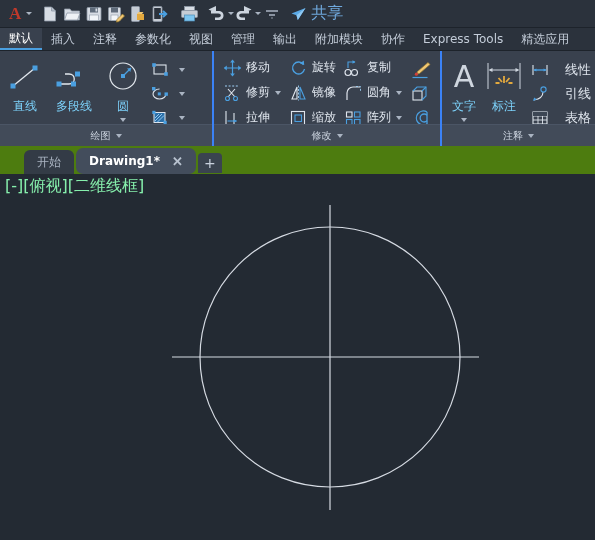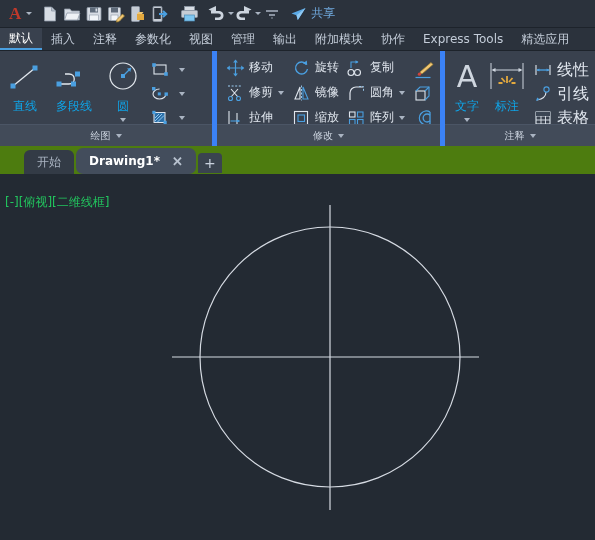--- a/index.html
+++ b/index.html
@@ -35,21 +35,21 @@
   .caret {
     width: 0; height: 0;
     border-left: 3.5px solid transparent;
     border-right: 3.5px solid transparent;
     border-top: 4px solid #aab4c2;
     margin-left: 2px;
   }
   .caret.sm {
     border-left-width: 3px; border-right-width: 3px; border-top-width: 3.5px;
   }
-  .share-lbl { color: #6fa8dc; font-size: 12px; margin-left: 4px; }
+  .share-lbl { color: #6fa8dc; font-size: 16px; margin-left: 4px; }
 
   
   .tabbar {
     height: 23px; width: 100%;
     background: #2b323c;
     display: flex; align-items: stretch;
     border-bottom: 1px solid #1d232b;
     font-size: 12px;
   }
   .rtab {
@@ -71,31 +71,31 @@
     background: #39414e;
     display: flex; align-items: stretch;
     position: relative;
   }
   .panel {
     display: flex; align-items: flex-start;
     height: 95px;
     position: relative;
     padding-top: 4px;
   }
-  .panel + .panel { border-left: 5px solid #3b82f6; }
+  .panel + .panel { border-left: 2px solid #3b82f6; }
 
   .big-btn {
     width: 46px;
     display: flex; flex-direction: column; align-items: center;
     padding-top: 2px;
     cursor: default;
   }
   .big-btn .glyph { height: 40px; display: flex; align-items: center; justify-content: center; }
   .big-btn .lbl {
-    color: #0ea5e9; font-size: 12px; margin-top: 1px; white-space: nowrap;
+    color: #7dd3fc; font-size: 12px; margin-top: 1px; white-space: nowrap;
   }
   .big-btn .lbl-caret {
     width: 0; height: 0; margin-top: 3px;
     border-left: 3.5px solid transparent;
     border-right: 3.5px solid transparent;
     border-top: 4px solid #aab4c2;
   }
 
   .small-col {
     display: flex; flex-direction: column;
@@ -104,21 +104,21 @@
   .small-btn {
     height: 24px;
     display: flex; align-items: center;
     padding: 0 3px;
     cursor: default;
   }
   .small-btn .sglyph {
     width: 22px; height: 20px;
     display: flex; align-items: center; justify-content: center;
   }
-  .small-btn .slbl { color: #dfe5ed; font-size: 16px; margin-left: 3px; white-space: nowrap; }
+  .small-btn .slbl { color: #dfe5ed; font-size: 13px; margin-left: 14px; white-space: nowrap; }
 
   .grid3 { display: grid; grid-template-columns: auto auto auto; }
   .mod-cell {
     display: flex; align-items: center;
     height: 25px;
     padding: 0 3px;
     cursor: default;
   }
   .mod-cell .mglyph {
     width: 22px; height: 20px;
@@ -187,22 +187,22 @@
 
   
   .canvas {
     position: absolute;
     left: 0; right: 0;
     top: 174px; bottom: 0;
     background: #232a33;
     overflow: hidden;
   }
   .vplabel {
-    position: absolute; left: 5px; top: 20px;
-    color: #22c55e; font-size: 12px;
+    position: absolute; left: 5px; top: 2px;
+    color: #86efac; font-size: 16px;
     white-space: nowrap;
     cursor: default;
   }
   .draw-svg { position: absolute; left: 0; top: 0; }
 </style>
 </head>
 <body>
 
 <div id="app">
 

